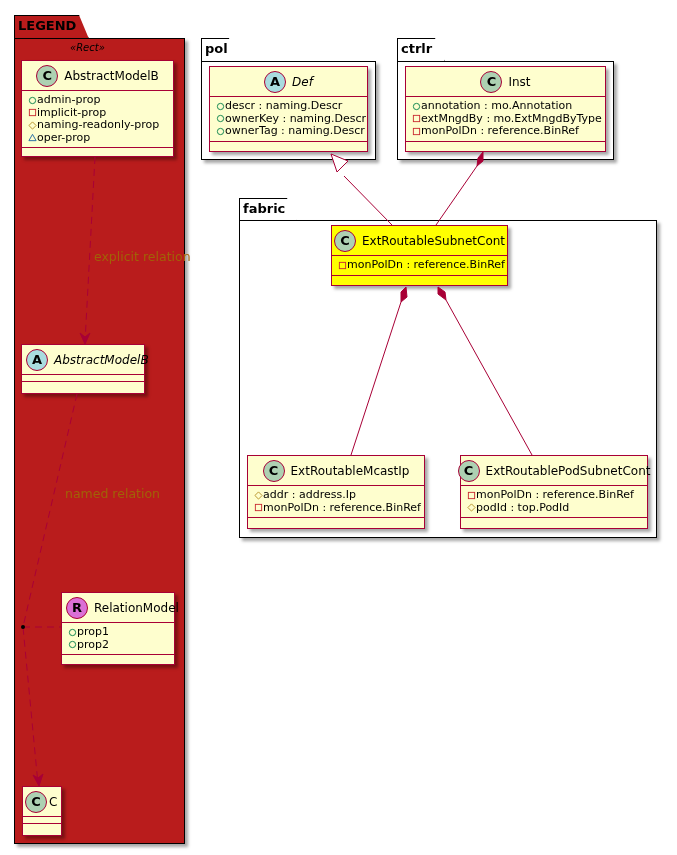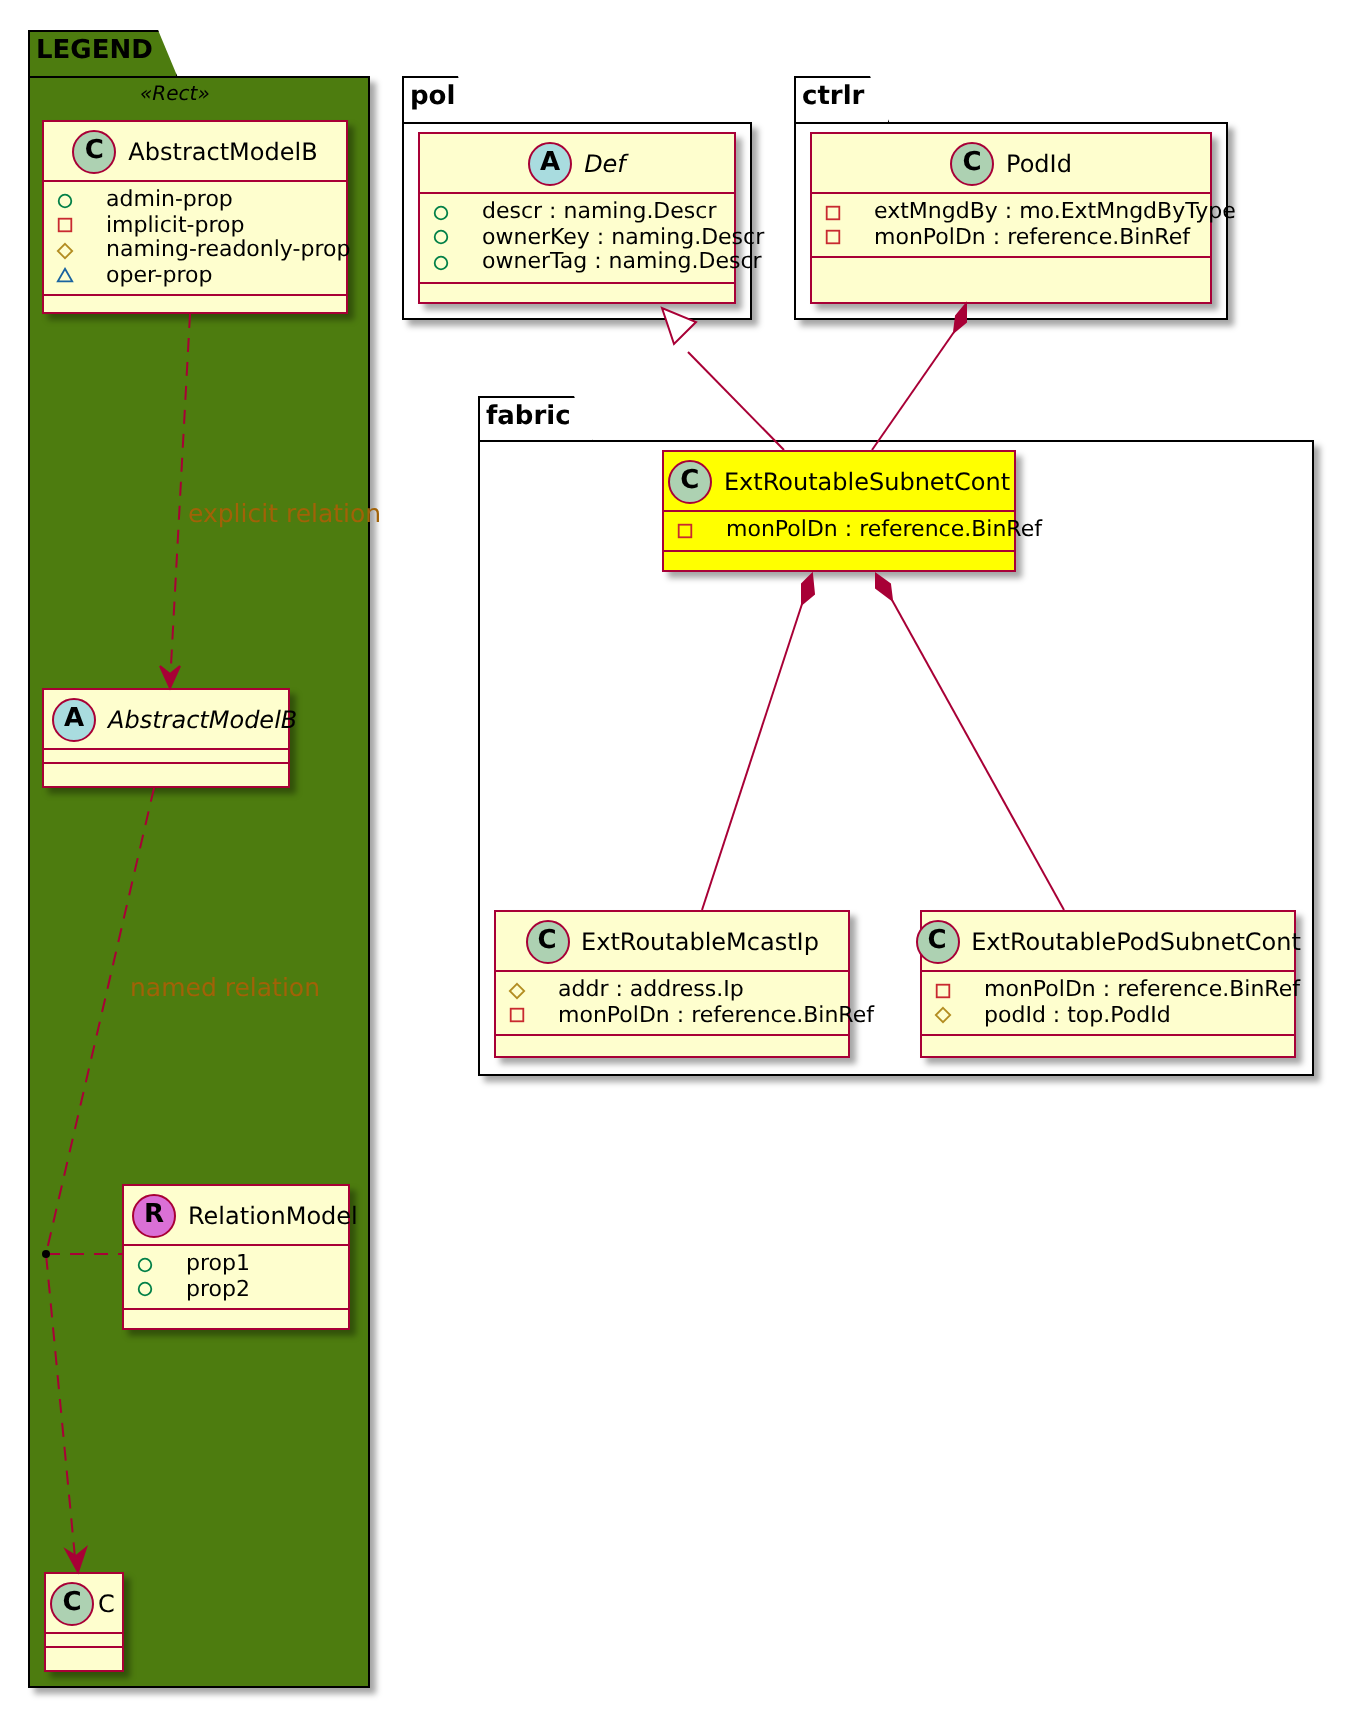--- a/index.html
+++ b/index.html
@@ -8,39 +8,39 @@
   .abs { position: absolute; }
   svg#edges { position: absolute; left: 0; top: 0; width: 677px; height: 855px; z-index: 3; pointer-events: none; }
 
   
   .pkg-tab { position: absolute; border: 1.5px solid #000; border-bottom: none; background: #fff;
              font-weight: bold; font-size: 13px; padding: 2px 16px 1px 3px; box-sizing: border-box; z-index: 1;
              clip-path: polygon(0 0, calc(100% - 10px) 0, 100% 100%, 0 100%); }
   .pkg-tab::after { content: ""; }
   .pkg-body { position: absolute; border: 1.5px solid #000; background: #fff; box-sizing: border-box;
               box-shadow: 3px 3px 3px rgba(0,0,0,0.35); z-index: 1; }
-  .legend .pkg-body, .legend .pkg-tab { background: #4d7c0f; }
+  .legend .pkg-body, .legend .pkg-tab { background: #b91c1c; }
 
   
   .cls { position: absolute; background: #fefece; border: 1px solid #a80036; box-sizing: border-box;
          box-shadow: 3px 3px 3px rgba(0,0,0,0.35); z-index: 2; font-size: 11px; }
   .cls.highlight { background: #ffff00; }
   .cls .head { display: flex; align-items: center; justify-content: center; height: 29px;
                border-bottom: 1px solid #a80036; gap: 6px; padding: 0 4px; white-space: nowrap; font-size: 12px; }
   .cls .head.left { justify-content: flex-start; }
   .cls .attrs { border-bottom: 1px solid #a80036; padding: 3px 6px 3px 6px; }
   .cls .attrs.empty { height: 6px; padding: 0; }
   .cls .ops { height: 8px; }
   .badge { width: 20px; height: 20px; border-radius: 50%; border: 1px solid #a80036; display: inline-flex;
            align-items: center; justify-content: center; font-weight: bold; font-size: 13px; flex: none; }
   .badge.C { background: #add1b2; }
   .badge.A { background: #a9dcdf; }
   .badge.R { background: #da70d6; }
   .name.italic { font-style: italic; }
-  .attr { display: flex; align-items: center; gap: 16px; line-height: 12.5px; white-space: nowrap; }
+  .attr { display: flex; align-items: center; gap: 0; line-height: 12.5px; white-space: nowrap; }
   .vis { width: 9px; height: 9px; display: inline-flex; align-items: center; justify-content: center; flex: none; }
   .vis svg { width: 9px; height: 9px; }
   .stereo { position: absolute; font-style: italic; font-size: 10px; z-index: 2; }
   .edge-label { position: absolute; font-size: 12.5px; z-index: 4; color: #a16207; white-space: nowrap; }
 </style>
 </head>
 <body>
 
 <div class="legend">
   <div class="pkg-tab abs" style="left:14px; top:15px; width:75px; height:24px;"><span>LEGEND</span></div>
@@ -172,23 +172,31 @@
   <div class="ops"></div>
 </div>
 
 <div>
   <div class="pkg-tab" style="left:397px; top:38px; width:48px; height:24px;text-align:right;"><span>ctrlr</span></div>
   <div class="pkg-body" style="left:397px; top:61px; width:217px; height:99px;"></div>
 </div>
 <div class="cls" style="left:405px; top:66px; width:201px; height:86px;">
   <div class="head">
     <span class="badge C">C</span>
-    <span class="name">PodId</span>
-  </div>
-  <div class="attrs">
+    <span class="name">Inst</span>
+  </div>
+  <div class="attrs">
+    <div class="attr">
+        <span class="vis">
+          <svg viewBox="0 0 10 10">
+            <circle cx="5" cy="5" r="3.5" fill="none" stroke="#038048" stroke-width="1"></circle>
+          </svg>
+        </span>
+        <span>annotation : mo.Annotation</span>
+      </div>
     <div class="attr">
         <span class="vis">
           <svg viewBox="0 0 10 10">
             <rect x="1.5" y="1.5" width="7" height="7" fill="none" stroke="#c82930" stroke-width="1"></rect>
           </svg>
         </span>
         <span>extMngdBy : mo.ExtMngdByType</span>
       </div>
     <div class="attr">
         <span class="vis">

